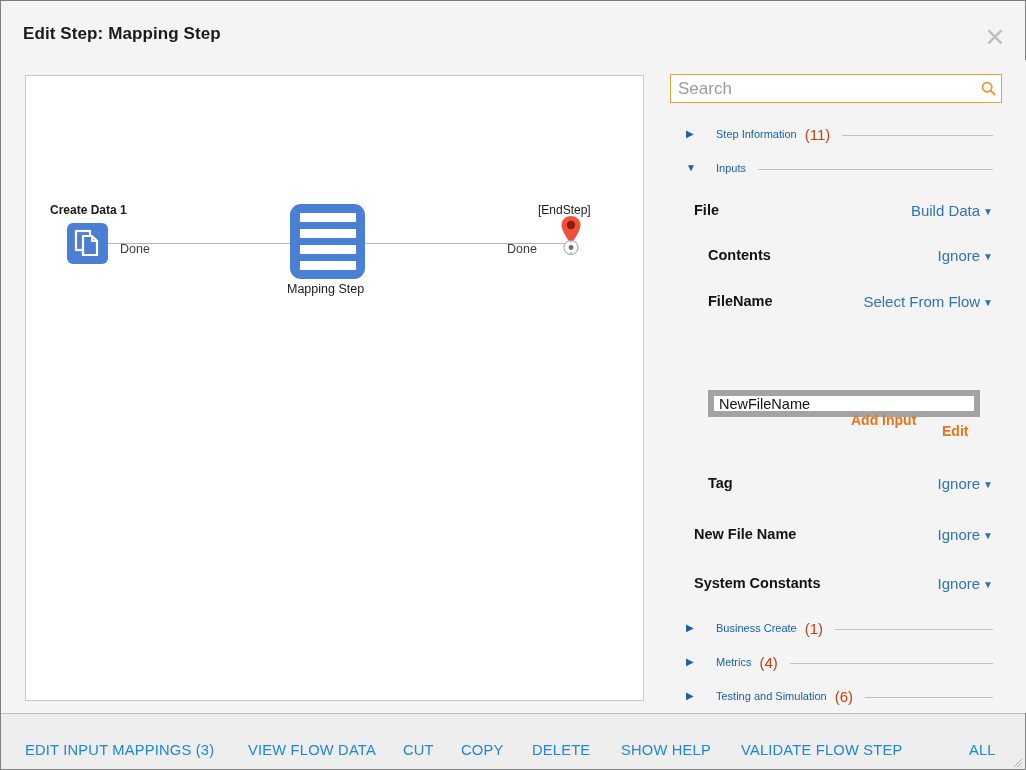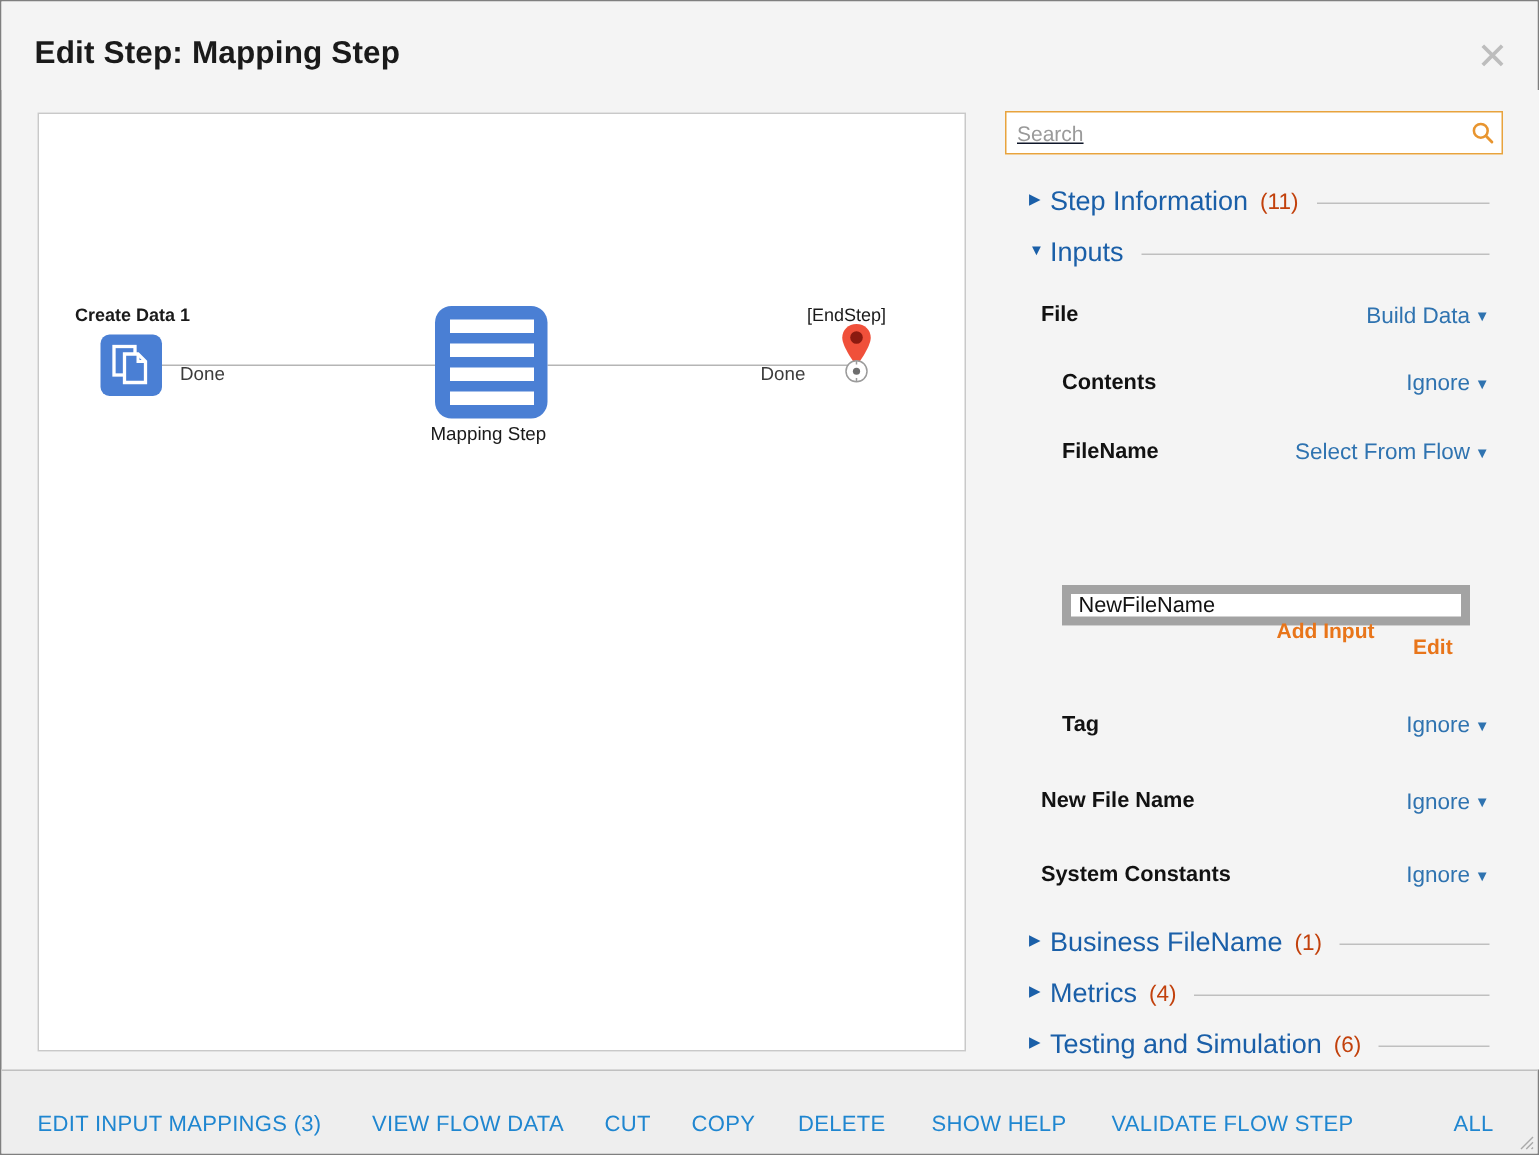--- a/index.html
+++ b/index.html
@@ -30,21 +30,21 @@
   #titlebar {
     height: 59px;
     min-height: 59px;
     position: relative;
     background: #f4f4f4;
   }
   #dialog-title {
     position: absolute;
     left: 22px;
     top: 23px;
-    font-size: 21px;
+    font-size: 17px;
     font-weight: bold;
     color: #1a1a1a;
     letter-spacing: 0.1px;
     white-space: nowrap;
   }
   #close-btn {
     position: absolute;
     right: 16px;
     top: 23px;
     width: 28px;
@@ -161,25 +161,24 @@
     background: #ffffff;
     display: flex;
     align-items: center;
   }
   #search-input {
     flex: 1;
     border: 0;
     outline: none;
     background: transparent;
     font-family: "Liberation Sans", sans-serif;
-    font-size: 14px;
-    color: #0f172a;
+    font-size: 17px;
+    color: #6d28d9;
     padding: 0 6px 0 7px;
     height: 100%;
-    text-decoration: underline;
   }
   #search-input::placeholder { color: #9a9a9a; opacity: 1; }
   #search-icon-btn {
     width: 26px;
     height: 100%;
     display: flex;
     align-items: center;
     justify-content: center;
     cursor: pointer;
   }
@@ -204,24 +203,25 @@
   .tri {
     width: 13px;
     display: inline-block;
     font-size: 10px;
     line-height: 1;
     color: #1a5fa8;
     margin-right: 1px;
     flex: 0 0 auto;
   }
   .section-title {
-    font-size: 18px;
+    font-size: 11px;
     color: #1a5fa8;
     white-space: nowrap;
     font-weight: normal;
+    margin-left: 16px;
   }
   .section-count {
     font-size: 15px;
     color: #c2410c;
     margin-left: 8px;
     white-space: nowrap;
   }
   .section-rule {
     flex: 1;
     height: 1px;
@@ -437,21 +437,21 @@
           <span class="field-label">System Constants</span>
         </div>
         <div class="field-row" style="right:34px; top:463px;">
           <span class="field-value">
             <span>Ignore</span><span class="caret">▼</span>
           </span>
         </div>
 
         <div class="section-head" style="top:504px;">
           <span class="tri">▶</span>
-          <span class="section-title">Business FileName</span>
+          <span class="section-title">Business Create</span>
           <span class="section-count">(1)</span>
           <span class="section-rule"></span>
         </div>
 
         <div class="section-head" style="top:538px;">
           <span class="tri">▶</span>
           <span class="section-title">Metrics</span>
           <span class="section-count">(4)</span>
           <span class="section-rule"></span>
         </div>

